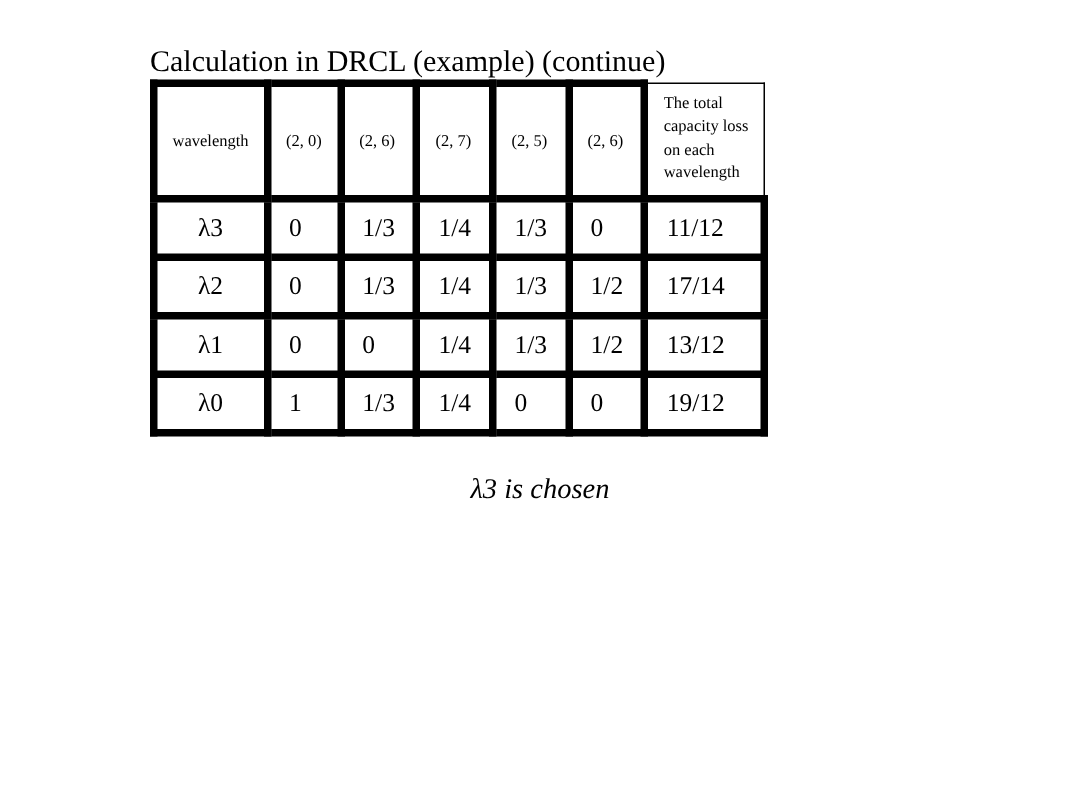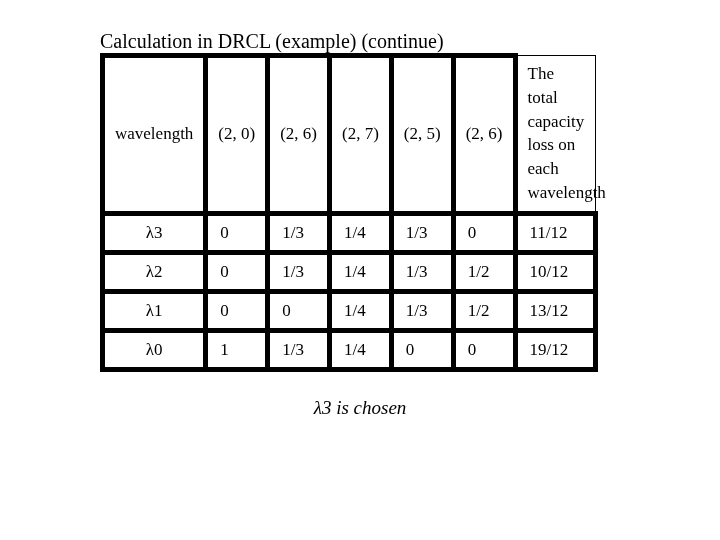--- a/index.html
+++ b/index.html
@@ -38,21 +38,21 @@
     }
 
     table td, table th {
       border: 5px solid #000000;
       padding: 6px 12px;
       text-align: left;
       vertical-align: middle;
     }
 
     .header-row td {
-      font-size: 17px;
+      font-size: 11px;
       padding: 6px 10px;
     }
 
     .header-note {
       font-size: 11px;
       line-height: 1.4;
       max-width: 80px;
       border: 1px solid #000;
       padding: 4px 6px;
       vertical-align: top;
@@ -103,21 +103,21 @@
         <td>0</td>
         <td>11/12</td>
       </tr>
       <tr class="data-row">
         <td class="lambda-cell">λ2</td>
         <td>0</td>
         <td>1/3</td>
         <td>1/4</td>
         <td>1/3</td>
         <td>1/2</td>
-        <td>10/12</td>
+        <td>17/14</td>
       </tr>
       <tr class="data-row">
         <td class="lambda-cell">λ1</td>
         <td>0</td>
         <td>0</td>
         <td>1/4</td>
         <td>1/3</td>
         <td>1/2</td>
         <td>13/12</td>
       </tr>

